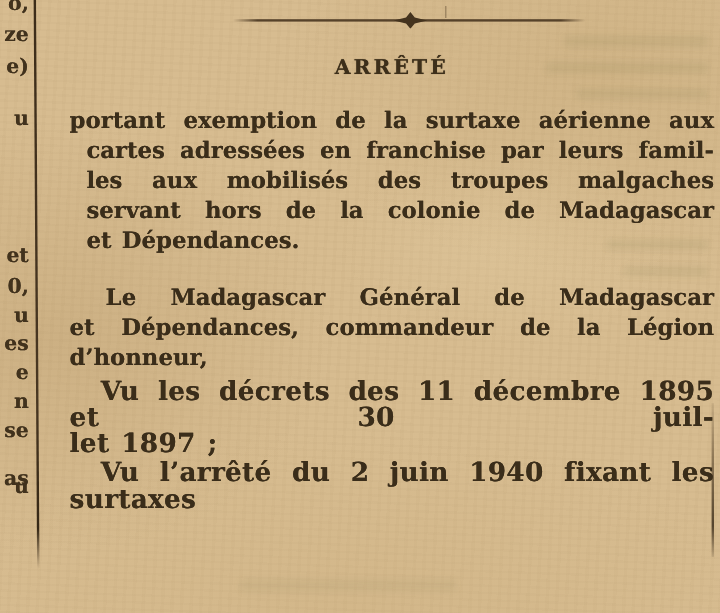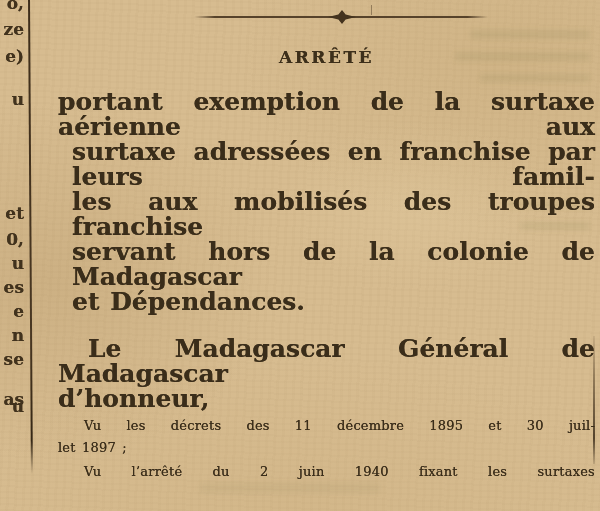--- a/index.html
+++ b/index.html
@@ -50,22 +50,22 @@
   }
   .orn-tick{position:absolute;left:313px;top:0;width:1px;height:10px;background:rgba(86,66,42,.5);}
   
   .heading{
     margin:20px 0 0 0;text-align:center;
     font-size:17px;font-weight:700;letter-spacing:2.5px;
     color:#3d2f1a;text-shadow:0 0 .6px rgba(58,45,26,.9);
   }
   
   .para{word-spacing:2px;}
-  .p-lg{font-size:25px;line-height:25px;font-weight:700;}
-  .p-sm{font-size:13px;line-height:22px;font-weight:400;letter-spacing:.2px;}
+  .p-lg{font-size:19px;line-height:25px;font-weight:700;}
+  .p-sm{font-size:22px;line-height:22px;font-weight:700;letter-spacing:.2px;}
   .ln{text-shadow:0 0 .55px rgba(58,45,26,.85);}
   .j{text-align:justify;text-align-last:justify;text-justify:inter-word;}
   .hang{margin-left:14px;}
   .ind1{text-indent:30px;}
   .ind2{text-indent:26px;}
   .m-subject{margin-top:22px;}
   .m-opening{margin-top:22px;}
   .m-vu1{margin-top:4px;}
   .m-vu3{margin-top:2px;}
   
@@ -107,28 +107,29 @@
     <div class="ornament">
       <div class="orn-line"></div>
       <div class="orn-diamond"></div>
       <div class="orn-tick"></div>
     </div>
 
     <h1 class="heading">ARRÊTÉ</h1>
 
     <div class="para p-lg m-subject">
       <div class="ln j">portant exemption de la surtaxe aérienne aux</div>
-      <div class="ln j hang">surtaxe adressées en franchise par leurs famil-</div>
-      <div class="ln j hang">les aux mobilisés des troupes franchise</div>
+      <div class="ln j hang">cartes adressées en franchise par leurs famil-</div>
+      <div class="ln j hang">les aux mobilisés des troupes malgaches</div>
       <div class="ln j hang">servant hors de la colonie de Madagascar</div>
       <div class="ln hang">et Dépendances.</div>
     </div>
 
     <div class="para p-lg m-opening">
       <div class="ln j ind1">Le Madagascar Général de Madagascar</div>
+      <div class="ln j">et Dépendances, commandeur de la Légion</div>
       <div class="ln">d’honneur,</div>
     </div>
 
     <div class="para p-sm m-vu1">
       <div class="ln j ind2">Vu les décrets des 11 décembre 1895 et 30 juil-</div>
       <div class="ln">let 1897 ;</div>
     </div>
 
 
     <div class="para p-sm m-vu3">

